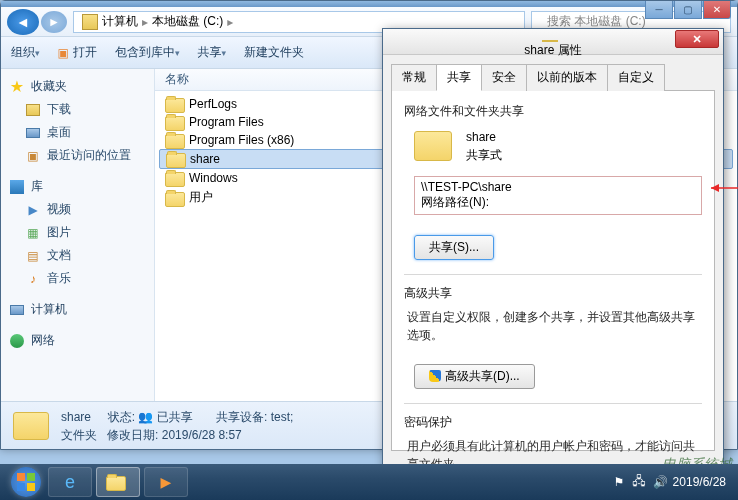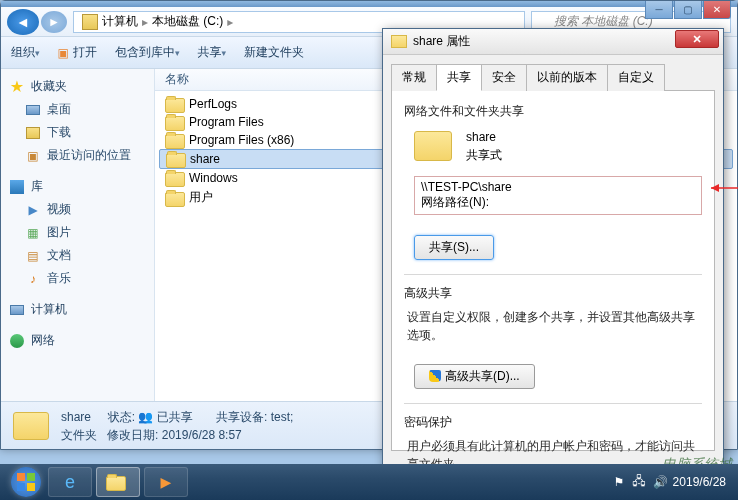--- a/index.html
+++ b/index.html
@@ -11,21 +11,21 @@
 .win-controls { position: absolute; top: 0; right: 6px; display: flex; }
 .win-btn { width: 28px; height: 18px; margin-left: 1px; background: linear-gradient(#a8c8e8, #7aa8d8); border: 1px solid #5a88b8; border-top: none; color: #2a4a6a; display: flex; align-items: center; justify-content: center; cursor: pointer; font-size: 10px; }
 .win-btn.close { background: linear-gradient(#e07878, #c84848); color: #fff; border-radius: 0 0 3px 0; }
 
 .navbar { height: 30px; background: linear-gradient(#f8fbff, #e8f0fa); display: flex; align-items: center; padding: 0 6px; border-bottom: 1px solid #c8d8e8; }
 .nav-back { width: 32px; height: 26px; background: radial-gradient(#4a9ae8, #1a6ab8); border-radius: 50%; display: flex; align-items: center; justify-content: center; color: #fff; font-size: 14px; margin-right: 2px; }
 .nav-fwd { width: 26px; height: 22px; background: radial-gradient(#a8c8e8, #7aa8d8); border-radius: 50%; display: flex; align-items: center; justify-content: center; color: #fff; font-size: 12px; margin-right: 6px; }
 .addressbar { flex: 1; height: 22px; background: #fff; border: 1px solid #a8c8e8; display: flex; align-items: center; padding: 0 4px; }
 .addr-icon { width: 16px; height: 16px; background: linear-gradient(#f8e088, #e8c858); border: 1px solid #b89838; margin: 0 4px; }
 .addr-sep { color: #888; margin: 0 4px; }
-.searchbar { width: 200px; height: 22px; background: #fff; border: 1px solid #a8c8e8; margin-left: 6px; padding: 0 22px; color: #888; font-style: italic; display: flex; align-items: center; }
+.searchbar { width: 200px; height: 22px; background: #fff; border: 1px solid #a8c8e8; margin-left: 6px; padding: 0 15px; color: #888; display: flex; align-items: center; }
 
 .toolbar { height: 32px; background: linear-gradient(#f0f6ff, #dae8f8); display: flex; align-items: center; padding: 0 10px; border-bottom: 1px solid #c8d8e8; }
 .tool-item { margin-right: 18px; color: #1a3a5a; display: flex; align-items: center; cursor: pointer; }
 .tool-drop::after { content: " ▾"; font-size: 9px; color: #5a7a9a; }
 .tool-right { margin-left: auto; display: flex; align-items: center; }
 .tool-icon { width: 20px; height: 20px; margin-left: 8px; display: flex; align-items: center; justify-content: center; color: #3a6a9a; }
 
 .explorer-body { display: flex; height: 340px; }
 .sidebar { width: 154px; background: #f5f8fc; border-right: 1px solid #d8e4f0; padding: 6px 2px; overflow: hidden; }
 .side-group { margin-bottom: 8px; }
@@ -46,21 +46,21 @@
 .folder-icon { width: 18px; height: 14px; margin-right: 6px; position: relative; }
 .folder-icon::before { content: ""; position: absolute; width: 18px; height: 13px; background: linear-gradient(#fce89a, #f4d46a); border: 1px solid #d8b848; border-radius: 2px; top: 1px; }
 .folder-icon::after { content: ""; position: absolute; width: 8px; height: 3px; background: #f4d46a; border: 1px solid #d8b848; border-bottom: none; border-radius: 2px 2px 0 0; top: -1px; left: 1px; }
 
 .statusbar { position: absolute; bottom: 0; left: 0; right: 0; height: 48px; background: linear-gradient(#eaf2fc, #dbe8f8); border-top: 1px solid #c8d8e8; display: flex; align-items: center; padding: 0 12px; }
 .status-folder { width: 36px; height: 28px; background: linear-gradient(#fce89a, #f4d46a); border: 1px solid #d8b848; border-radius: 3px; margin-right: 12px; }
 .status-text { color: #2a4a6a; line-height: 1.5; }
 
 
 .props-dialog { position: absolute; top: 28px; left: 382px; width: 342px; height: 454px; background: #f0f0f0; border: 1px solid #4a6a8a; box-shadow: 2px 2px 10px rgba(0,0,0,0.4); }
-.props-title { height: 26px; background: linear-gradient(#fafafa, #e4e4e4); display: flex; align-items: center; padding: 11px 8px; border-bottom: 1px solid #c8c8c8; }
+.props-title { height: 26px; background: linear-gradient(#fafafa, #e4e4e4); display: flex; align-items: center; padding: 11px 8px; border-bottom: 1px solid #c8c8c8; flex-direction: column; }
 .props-title-icon { width: 16px; height: 13px; background: linear-gradient(#fce89a, #f4d46a); border: 1px solid #d8b848; margin-right: 6px; }
 .props-close { position: absolute; top: 1px; right: 4px; width: 44px; height: 18px; background: linear-gradient(#e87878, #c83838); border: 1px solid #a82828; border-radius: 2px; color: #fff; display: flex; align-items: center; justify-content: center; font-size: 11px; font-weight: bold; cursor: pointer; }
 .props-body { padding: 8px; }
 .tabs { display: flex; border-bottom: 1px solid #b8b8b8; }
 .tab { padding: 4px 10px; background: #f0f0f0; border: 1px solid #b8b8b8; border-bottom: none; margin-right: -1px; cursor: pointer; position: relative; top: 1px; }
 .tab.active { background: #fff; border-bottom: 1px solid #fff; z-index: 1; }
 .tab-content { background: #fff; border: 1px solid #b8b8b8; border-top: none; padding: 12px; height: 360px; }
 .section-title { color: #1a1a1a; margin-bottom: 6px; }
 .share-info { display: flex; align-items: center; margin: 8px 0 12px 10px; }
 .share-folder-icon { width: 38px; height: 30px; background: linear-gradient(#fce89a, #f4d46a); border: 1px solid #d8b848; border-radius: 3px; margin-right: 14px; }
@@ -131,29 +131,29 @@
 
   <div class="explorer-body">
     <div class="sidebar">
       <div class="side-group">
         <div class="side-header">
             <span class="side-icon fav-star">★</span>
             <span>收藏夹</span>
           </div>
         <div class="side-item">
             <span class="side-icon">
+              <span class="dl-ico"></span>
+            </span>
+            <span>下载</span>
+          </div>
+        <div class="side-item">
+            <span class="side-icon">
               <span class="comp-ico"></span>
             </span>
             <span>桌面</span>
-          </div>
-        <div class="side-item">
-            <span class="side-icon">
-              <span class="dl-ico"></span>
-            </span>
-            <span>下载</span>
           </div>
         <div class="side-item">
             <span class="side-icon" style="color:#c88838">▣</span>
             <span>最近访问的位置</span>
           </div>
       </div>
       <div class="side-group">
         <div class="side-header">
             <span class="side-icon">
               <span class="lib-ico"></span>

